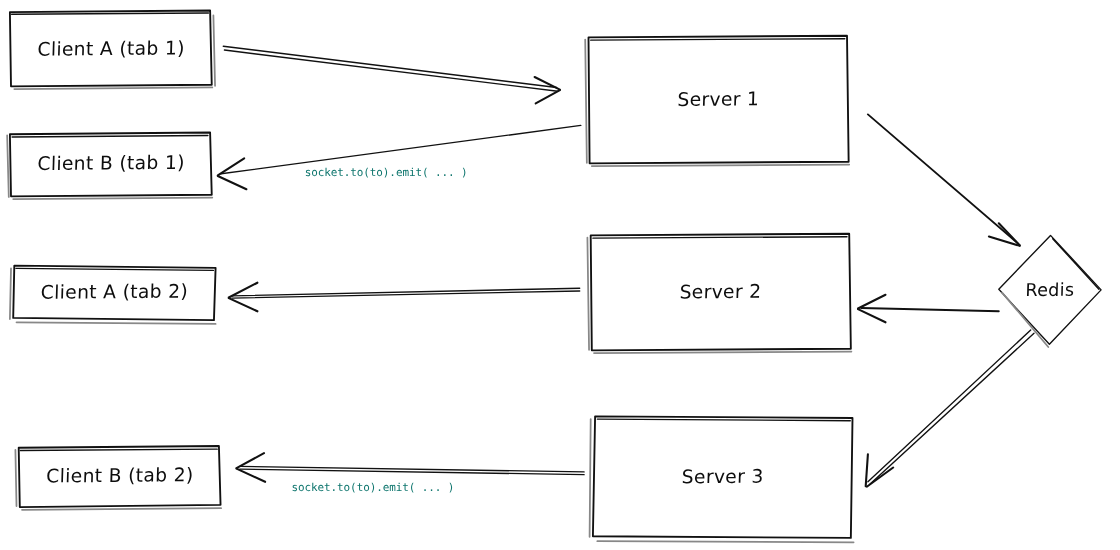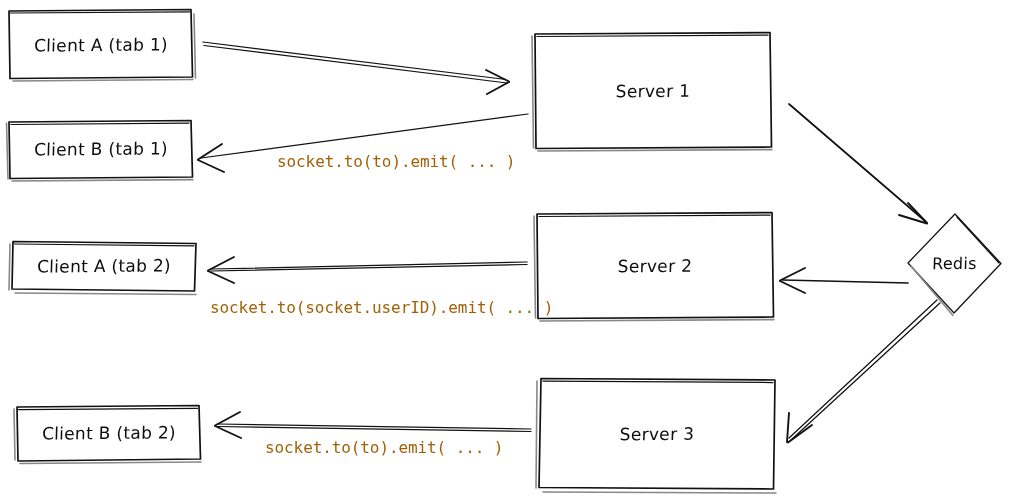--- a/index.html
+++ b/index.html
@@ -37,23 +37,23 @@
     letter-spacing: 0.3px;
     white-space: nowrap;
     pointer-events: none;
     transform: skewX(-2.2deg) rotate(-0.5deg);
   }
   .node-label.small {
     font-size: 16px;
   }
   .edge-label {
     position: absolute;
-    color: #a16207;
+    color: #0f766e;
     font-family: "DejaVu Sans Mono", monospace;
-    font-size: 16px;
+    font-size: 10px;
     letter-spacing: -0.1px;
     white-space: nowrap;
     pointer-events: none;
   }
 </style>
 </head>
 <body>
 
 <div id="canvas">
 
@@ -180,17 +180,16 @@
   <div class="node-label" style="left:535px; top:33px;  width:236px; height:115px;">Server 1</div>
 
   <div class="node-label" style="left:537px; top:213px; width:236px; height:105px;">Server 2</div>
 
   <div class="node-label" style="left:539px; top:379px; width:236px; height:109px;">Server 3</div>
 
   <div class="node-label small" style="left:908px; top:214px; width:93px; height:99px;">Redis</div>
 
   <div class="edge-label" style="left:277px; top:152px;">socket.to(to).emit( ... )</div>
 
-  <div class="edge-label" style="left:210px; top:298px;">socket.to(socket.userID).emit( ... )</div>
 
   <div class="edge-label" style="left:265px; top:438px;">socket.to(to).emit( ... )</div>
 
 </div>
 
 </body></html>

